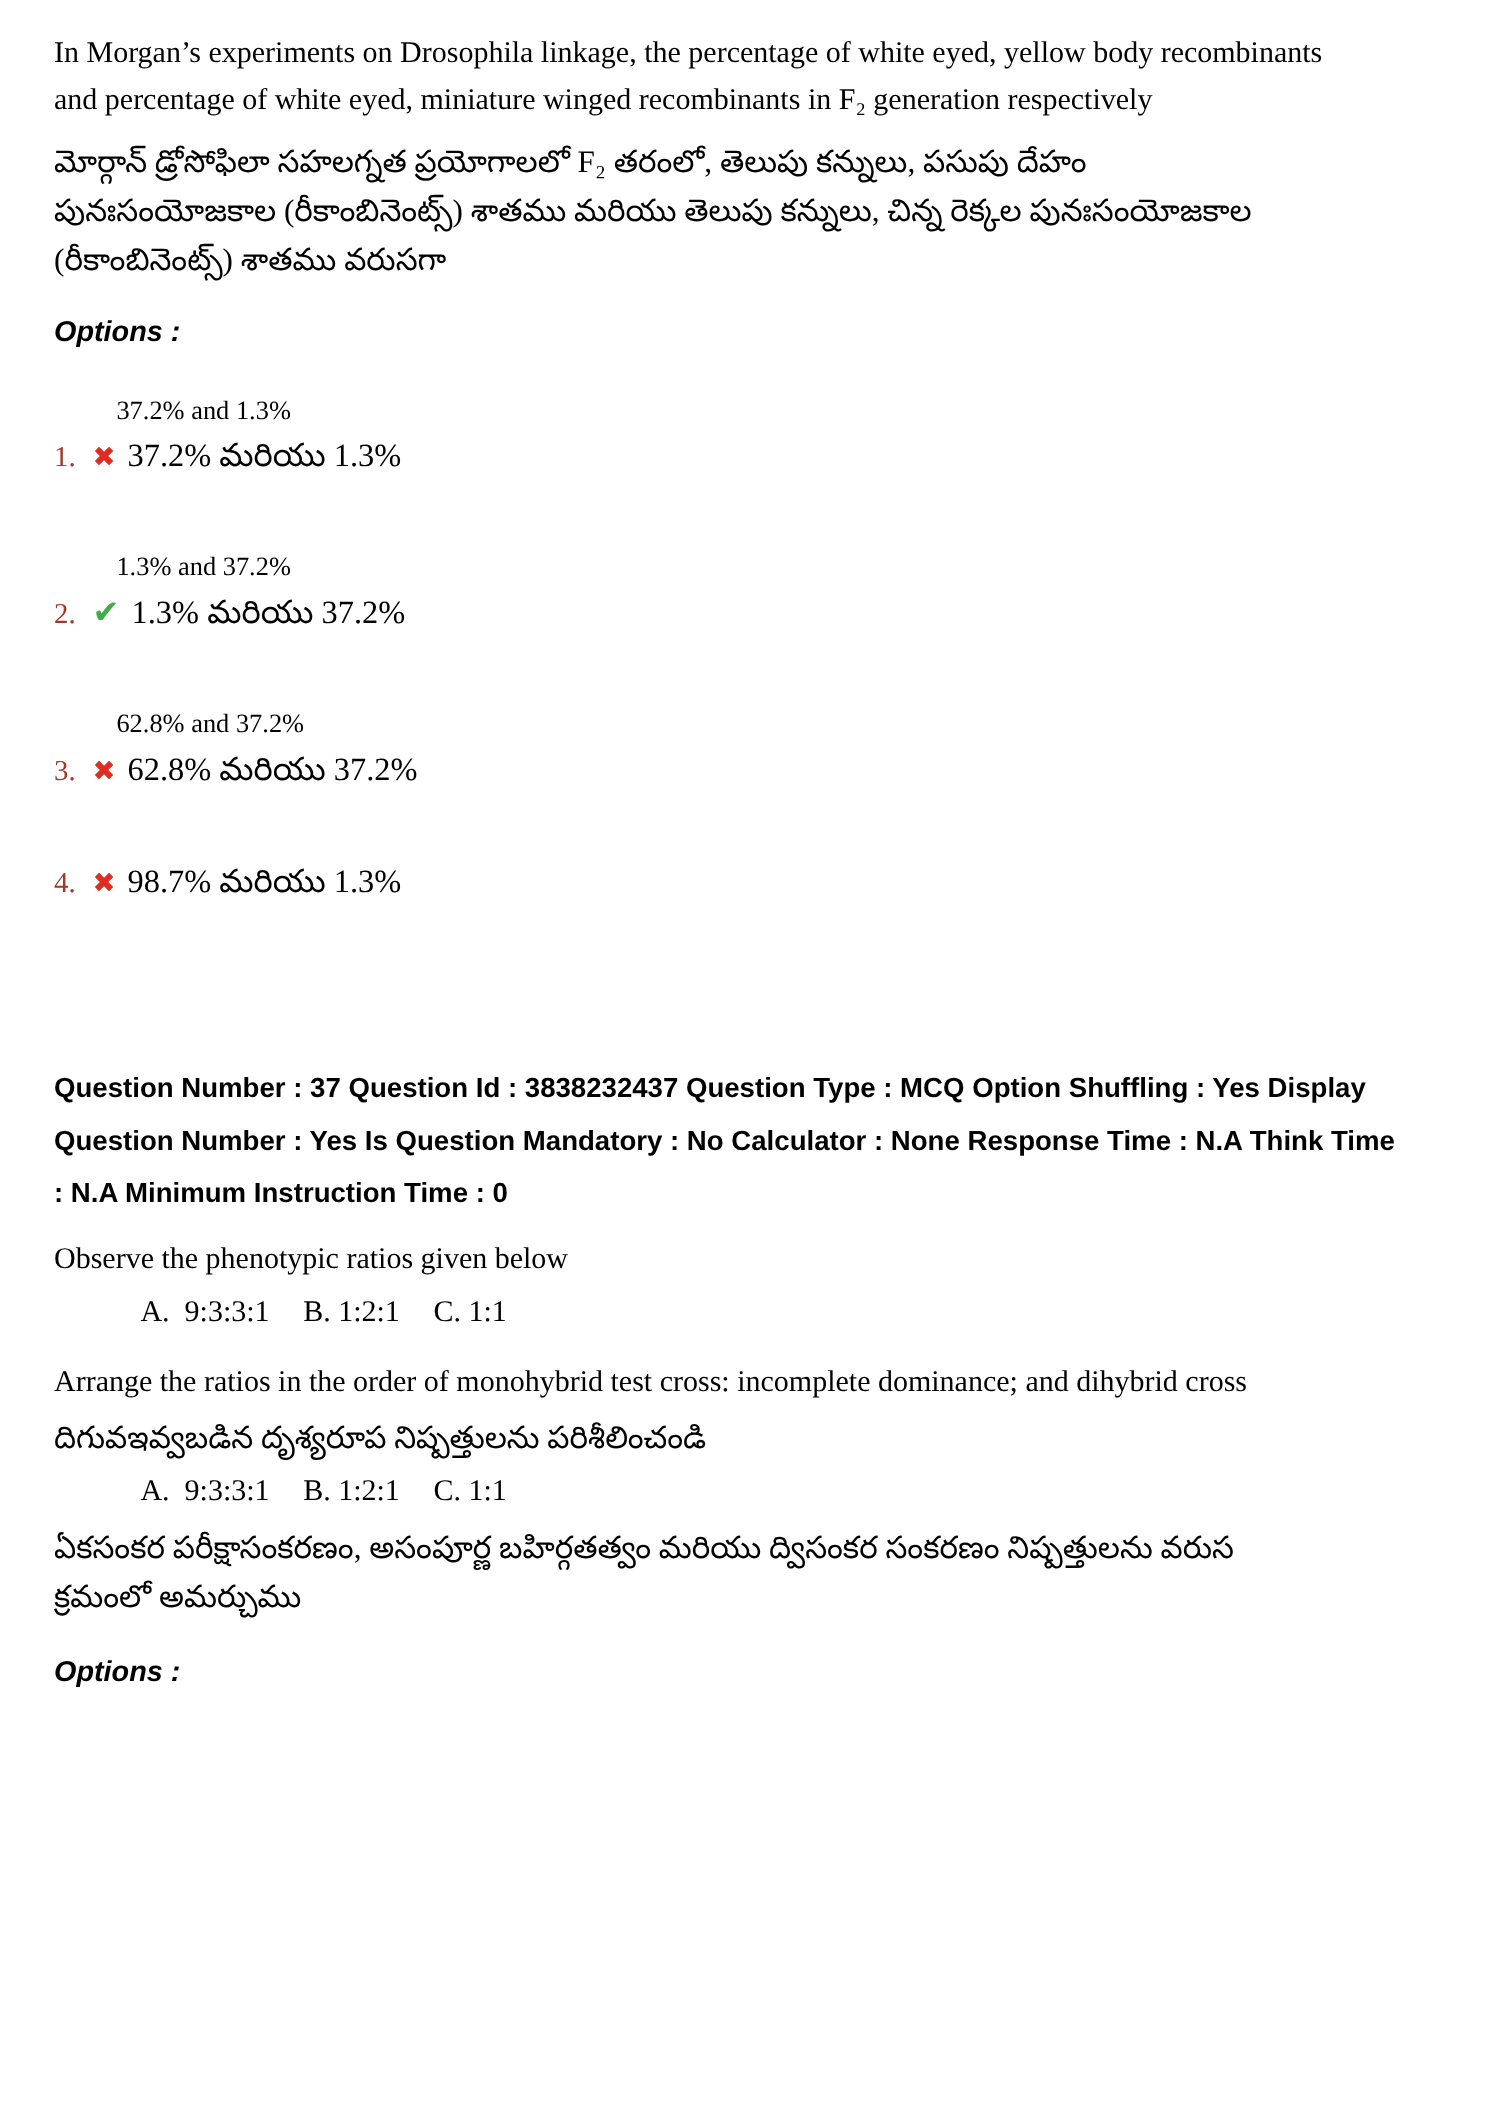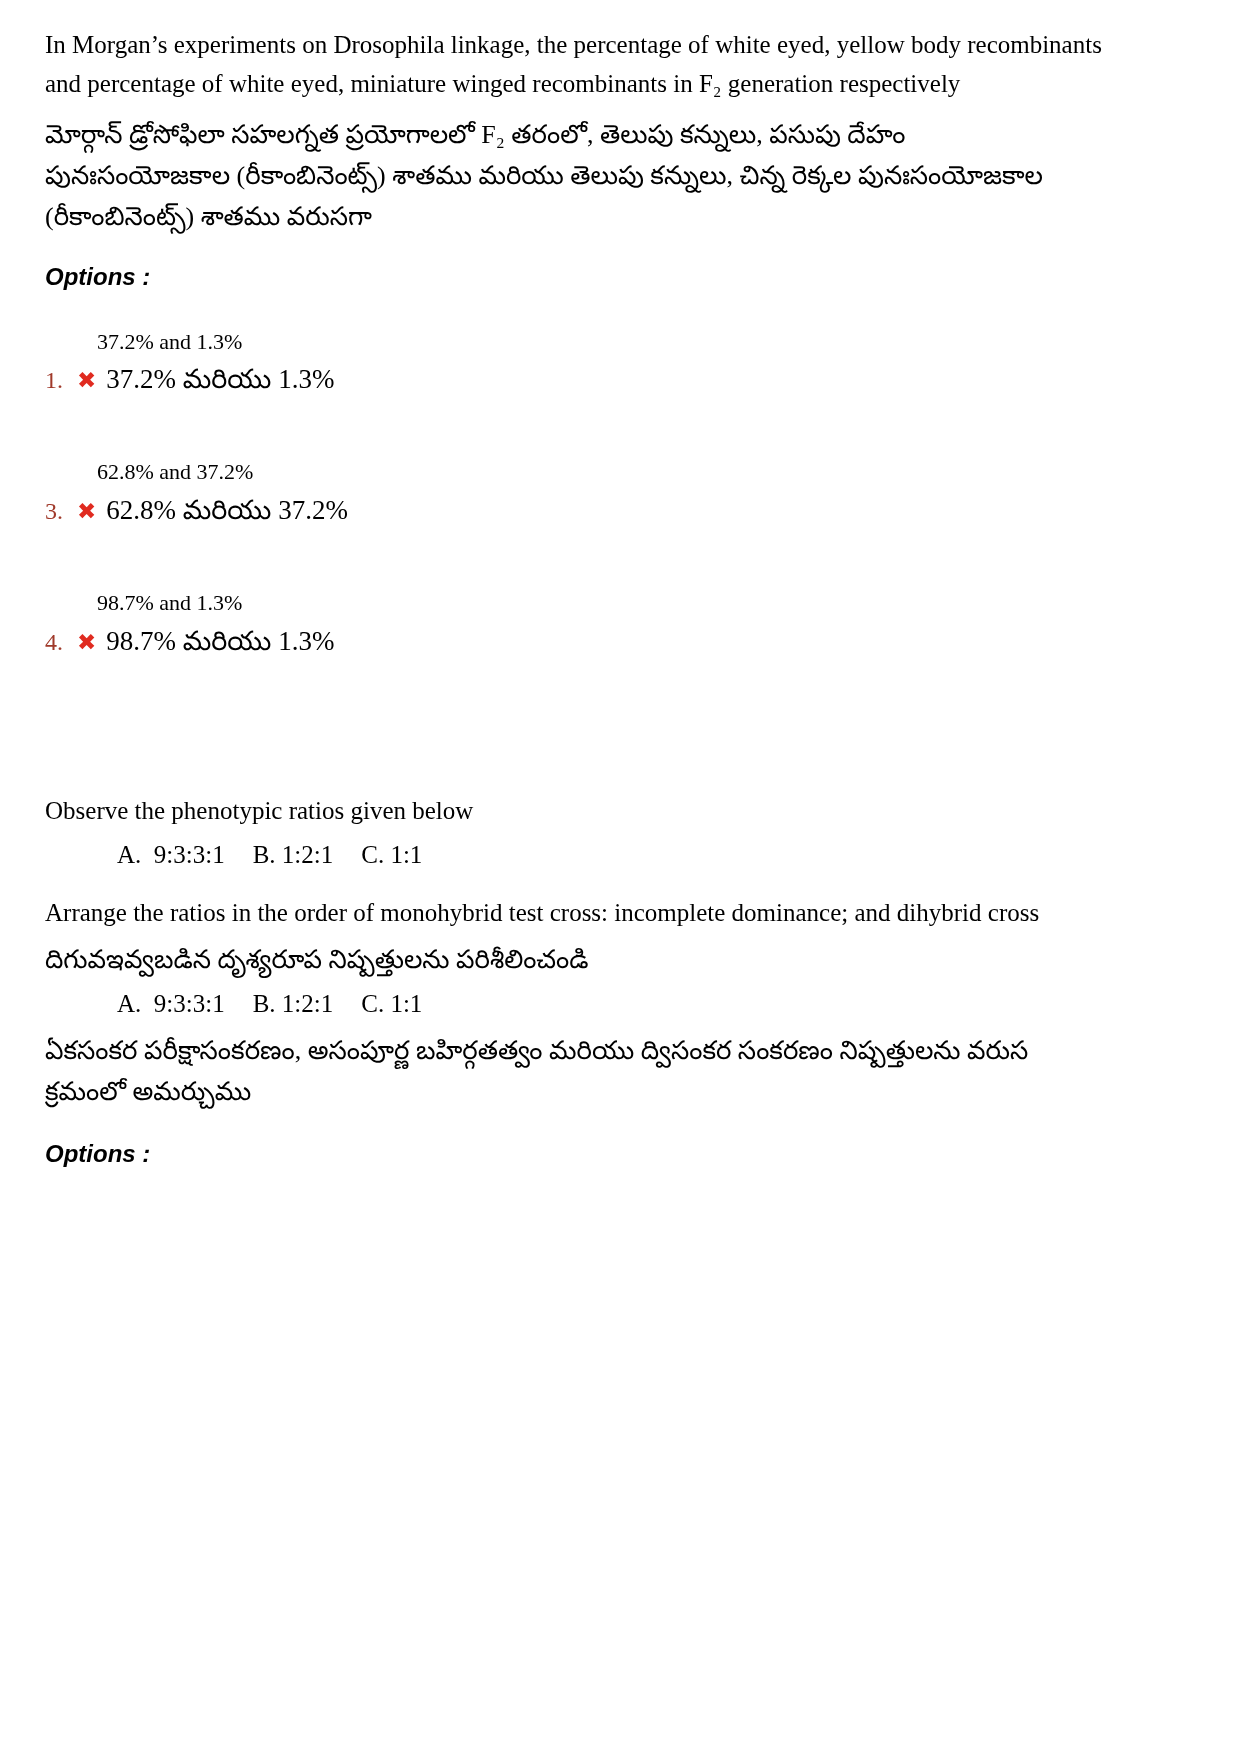--- a/index.html
+++ b/index.html
@@ -111,41 +111,49 @@
 
     <div class="option">
       <p class="opt-en">37.2% and 1.3%</p>
       <p class="opt-row">
         <span class="opt-num">1.</span>
         <span class="opt-icon" data-status="wrong">✖</span>
         <span class="opt-te">37.2% మరియు 1.3%</span>
       </p>
     </div>
 
+    <div class="option">
+      <p class="opt-en">1.3% and 37.2%</p>
+      <p class="opt-row">
+        <span class="opt-num">2.</span>
+        <span class="opt-icon" data-status="correct">✔</span>
+        <span class="opt-te">1.3% మరియు 37.2%</span>
+      </p>
+    </div>
 
     <div class="option">
       <p class="opt-en">62.8% and 37.2%</p>
       <p class="opt-row">
         <span class="opt-num">3.</span>
         <span class="opt-icon" data-status="wrong">✖</span>
         <span class="opt-te">62.8% మరియు 37.2%</span>
       </p>
     </div>
 
     <div class="option">
-      <p class="opt-en">98.7% and 1.3%</p>
       <p class="opt-row">
         <span class="opt-num">4.</span>
         <span class="opt-icon" data-status="wrong">✖</span>
         <span class="opt-te">98.7% మరియు 1.3%</span>
       </p>
     </div>
   </div>
 
   <div class="q37">
+    <p class="meta">Question Number : 37 Question Id : 3838232437 Question Type : MCQ Option Shuffling : Yes Display Question Number : Yes Is Question Mandatory : No Calculator : None Response Time : N.A Think Time : N.A Minimum Instruction Time : 0</p>
 
     <p class="q37-en q37-en-first">Observe the phenotypic ratios given below</p>
 
     <p class="ratio-line">
       <span>A.  9:3:3:1</span>
       <span>B. 1:2:1</span>
       <span>C. 1:1</span>
     </p>
 
     <p class="q37-en q37-arrange">Arrange the ratios in the order of monohybrid test cross: incomplete dominance; and dihybrid cross</p>

